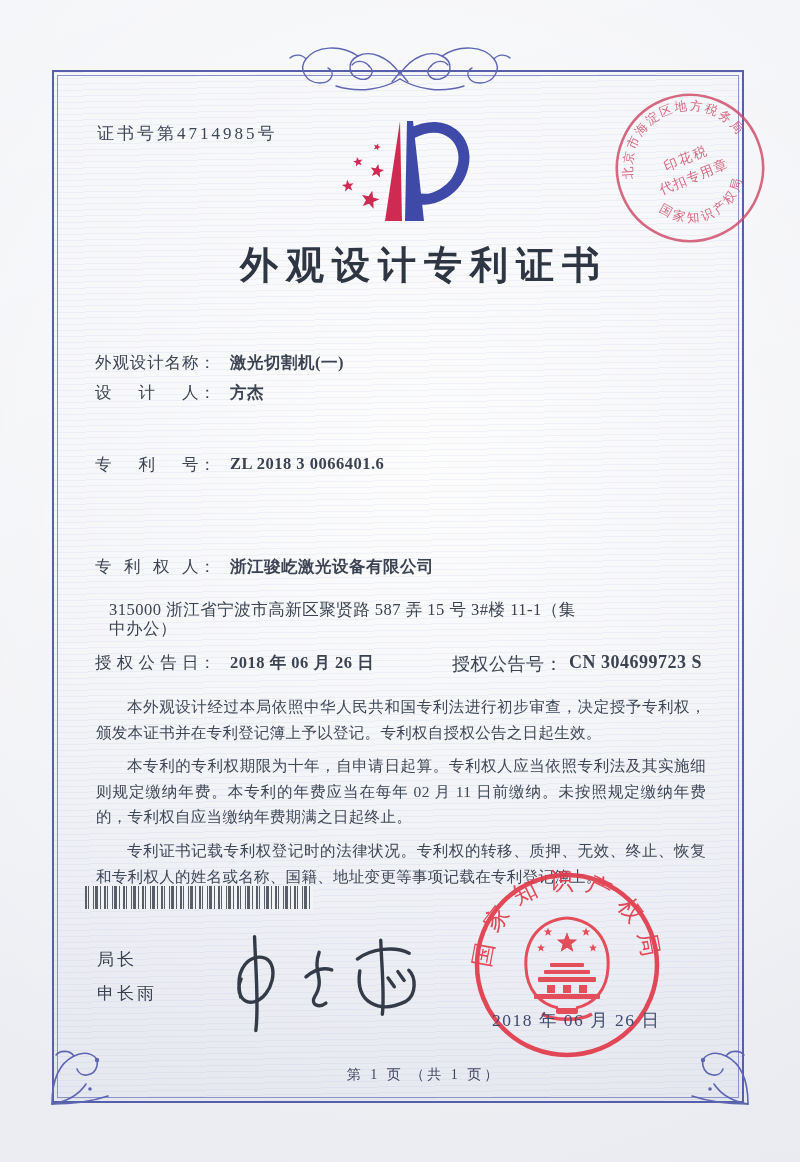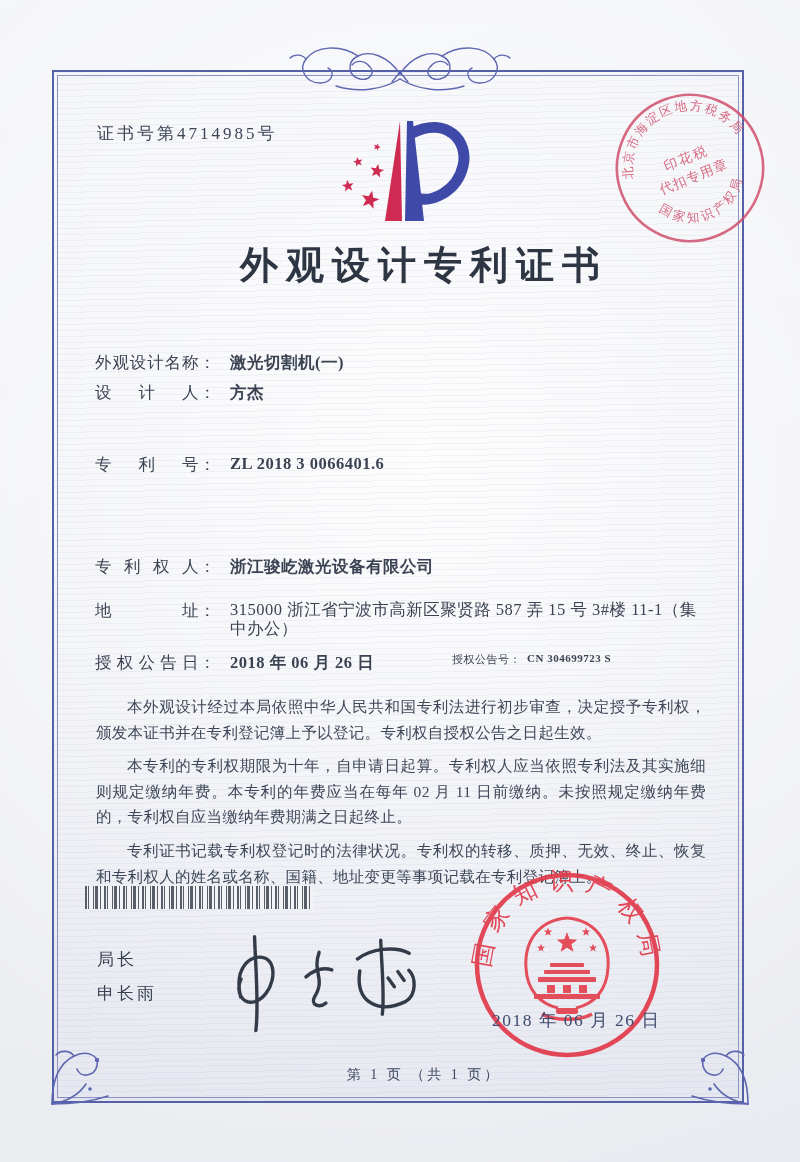--- a/index.html
+++ b/index.html
@@ -36,21 +36,21 @@
   .title{
     position:absolute;left:0;top:240px;width:100%;text-align:center;
     font-size:38px;font-weight:700;letter-spacing:8px;color:#2e3644;
   }
   
   .row{position:absolute;left:95px;font-size:16.5px;color:#3b4352;display:flex;letter-spacing:.5px;}
   .lbl{white-space:nowrap;}
   .lbl-t{display:inline-block;width:104px;text-align:justify;text-align-last:justify;}
   .val{margin-left:14px;font-weight:bold;}
   .val-wrap{margin-left:14px;width:478px;line-height:19px;}
-  .row-grant2{position:absolute;left:452px;font-size:11px;color:#3b4352;display:flex;letter-spacing:.5px;}
+  .row-grant2{position:absolute;left:452px;font-size:18px;color:#3b4352;display:flex;letter-spacing:.5px;}
   
   .body-text{
     position:absolute;left:88px;top:686px;width:626px;
     font-size:15.5px;line-height:25.6px;color:#3e4757;text-align:justify;letter-spacing:.3px;
   }
   .body-text p{margin:8px;text-indent:2em;}
   
   .barcode{
     position:absolute;left:85px;top:886px;width:228px;height:23px;opacity:.8;
     background:repeating-linear-gradient(90deg,
@@ -178,21 +178,20 @@
   </div>
   <div class="row" style="top:454px">
     <span class="lbl"><span class="lbl-t">专利号</span><span>：</span></span>
     <span class="val">ZL 2018 3 0066401.6</span>
   </div>
   <div class="row" style="top:556px">
     <span class="lbl"><span class="lbl-t">专利权人</span><span>：</span></span>
     <span class="val">浙江骏屹激光设备有限公司</span>
   </div>
   <div class="row" style="top:600px">
-    <span class="lbl"><span class="lbl-t">地址</span><span>：</span></span>
     <span class="val-wrap">315000 浙江省宁波市高新区聚贤路 587 弄 15 号 3#楼 11-1（集中办公）</span>
   </div>
   <div class="row" style="top:652px">
     <span class="lbl"><span class="lbl-t">授权公告日</span><span>：</span></span>
     <span class="val">2018 年 06 月 26 日</span>
   </div>
   <div class="row-grant2" style="top:652px">
     <span class="lbl"><span>授权公告号</span><span>：</span></span>
     <span class="val" style="margin-left:6px">CN 304699723 S</span>
   </div>

